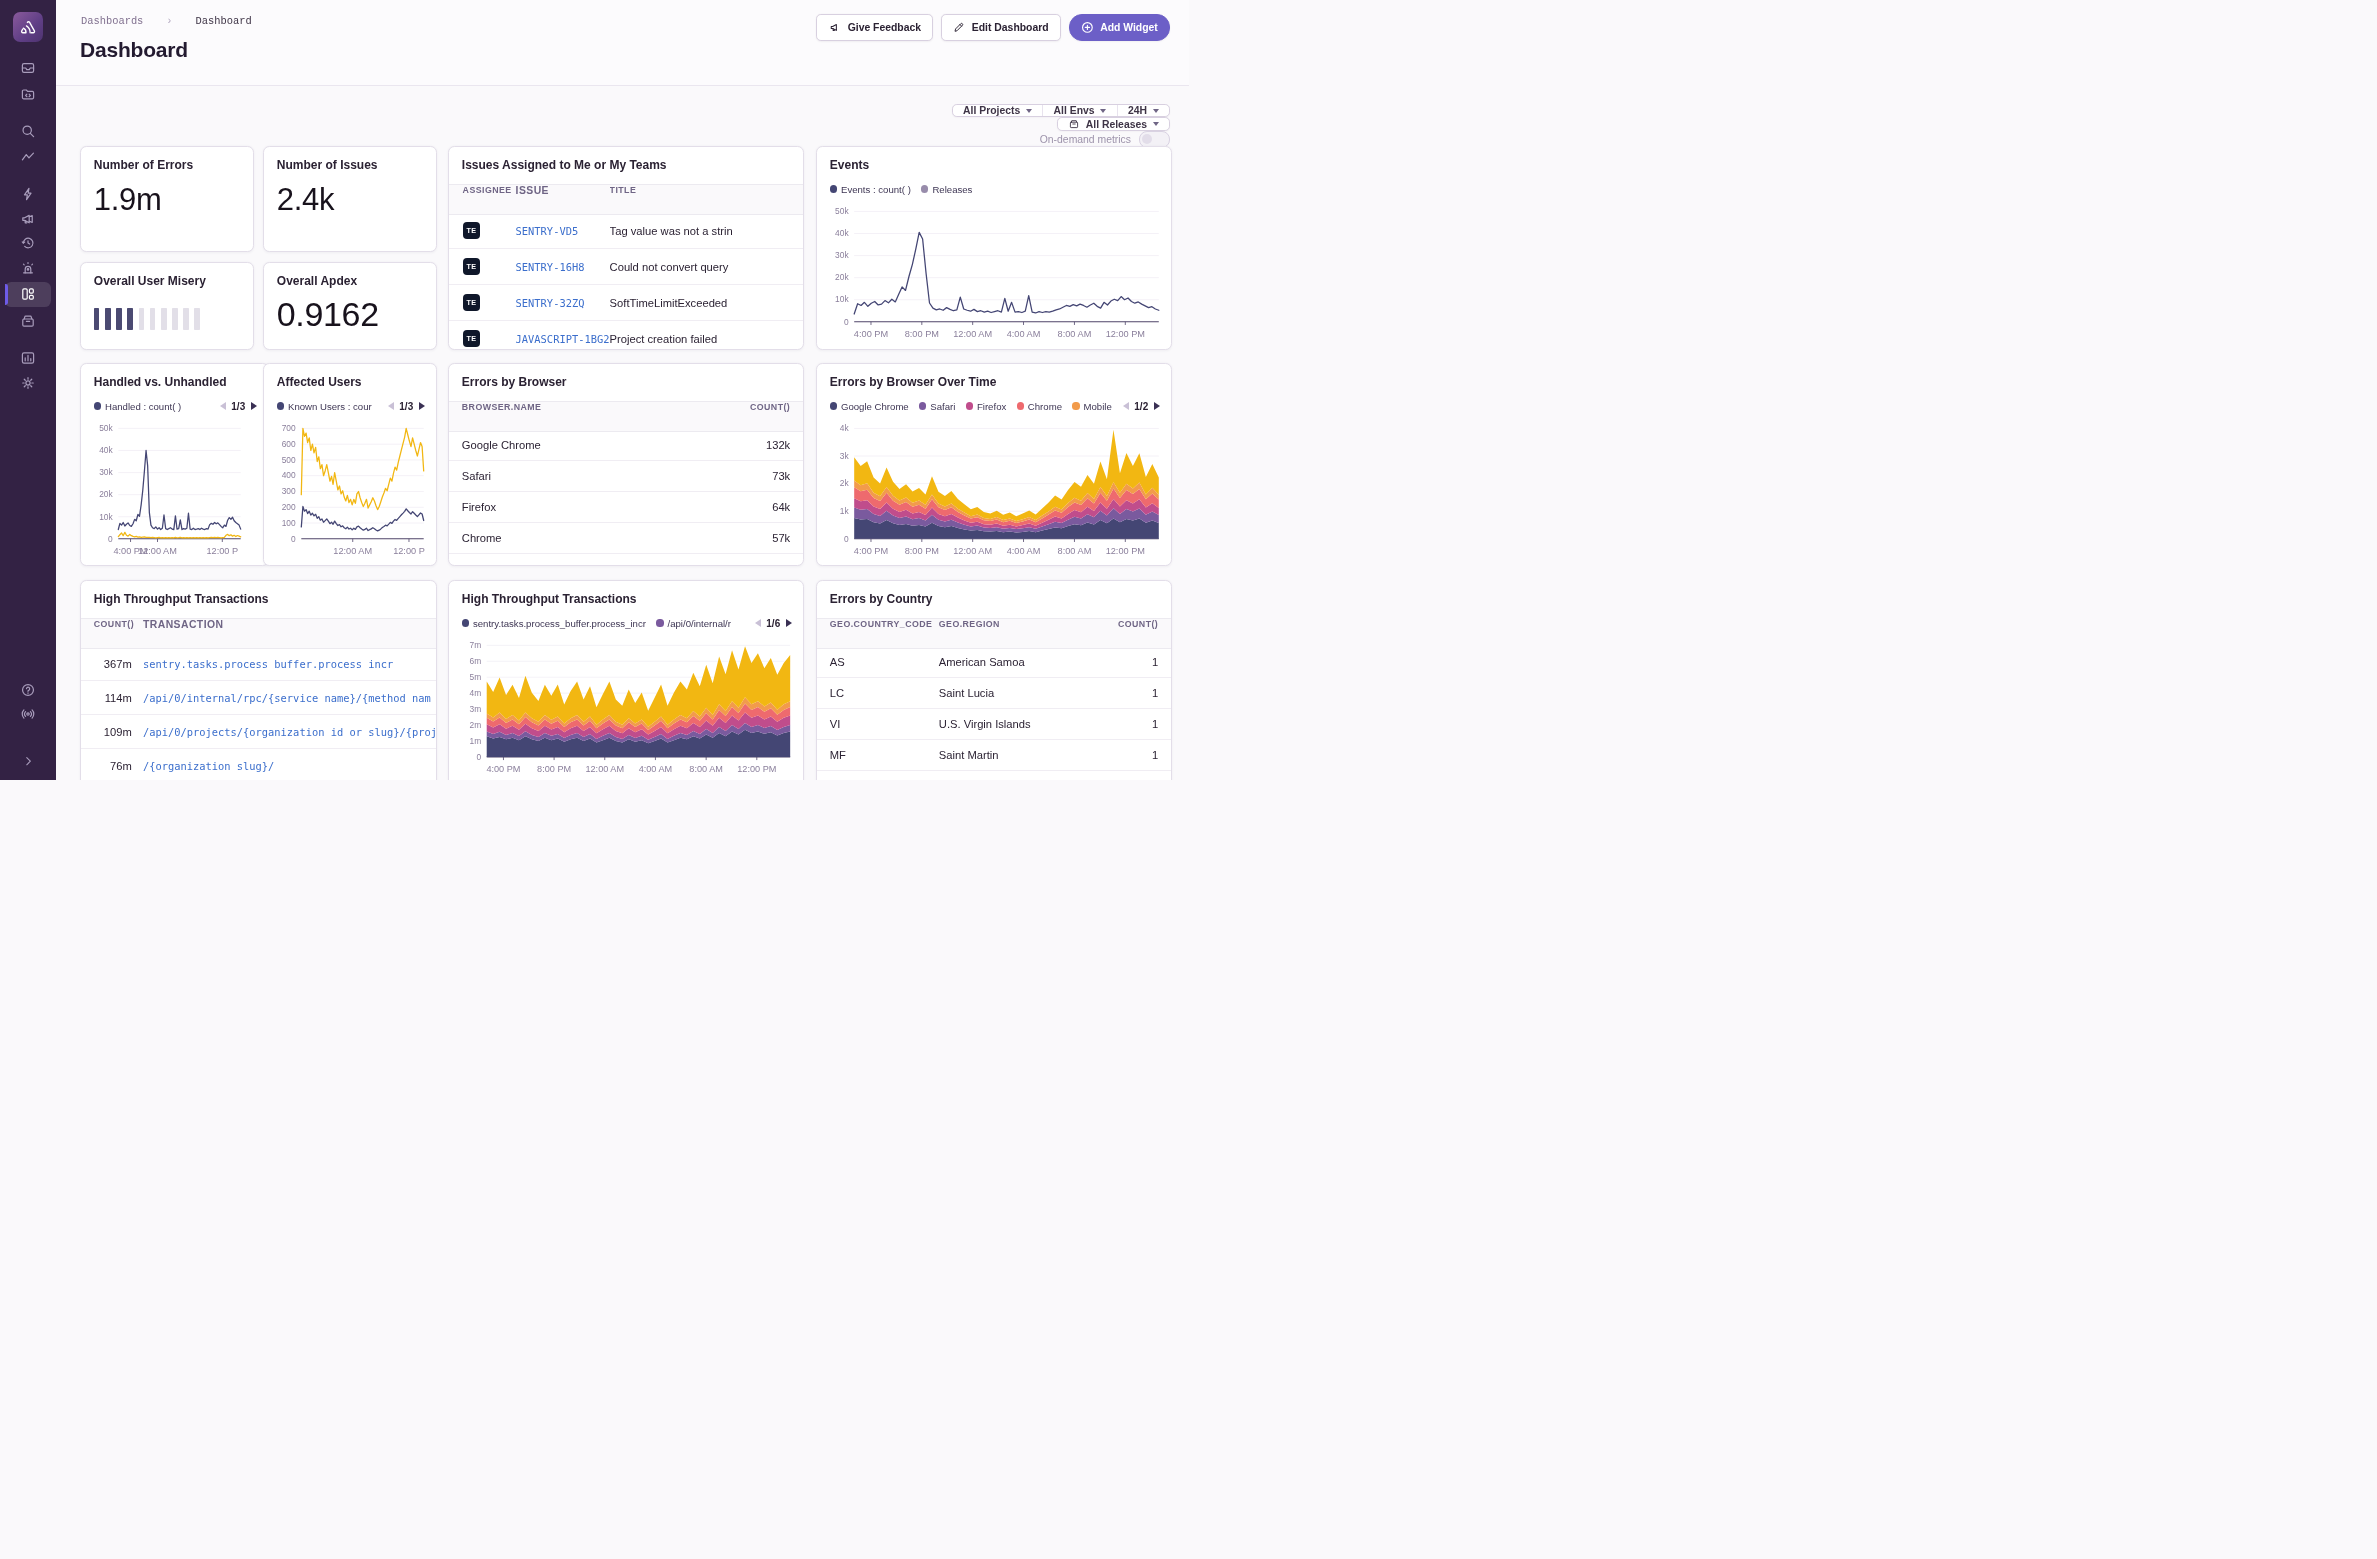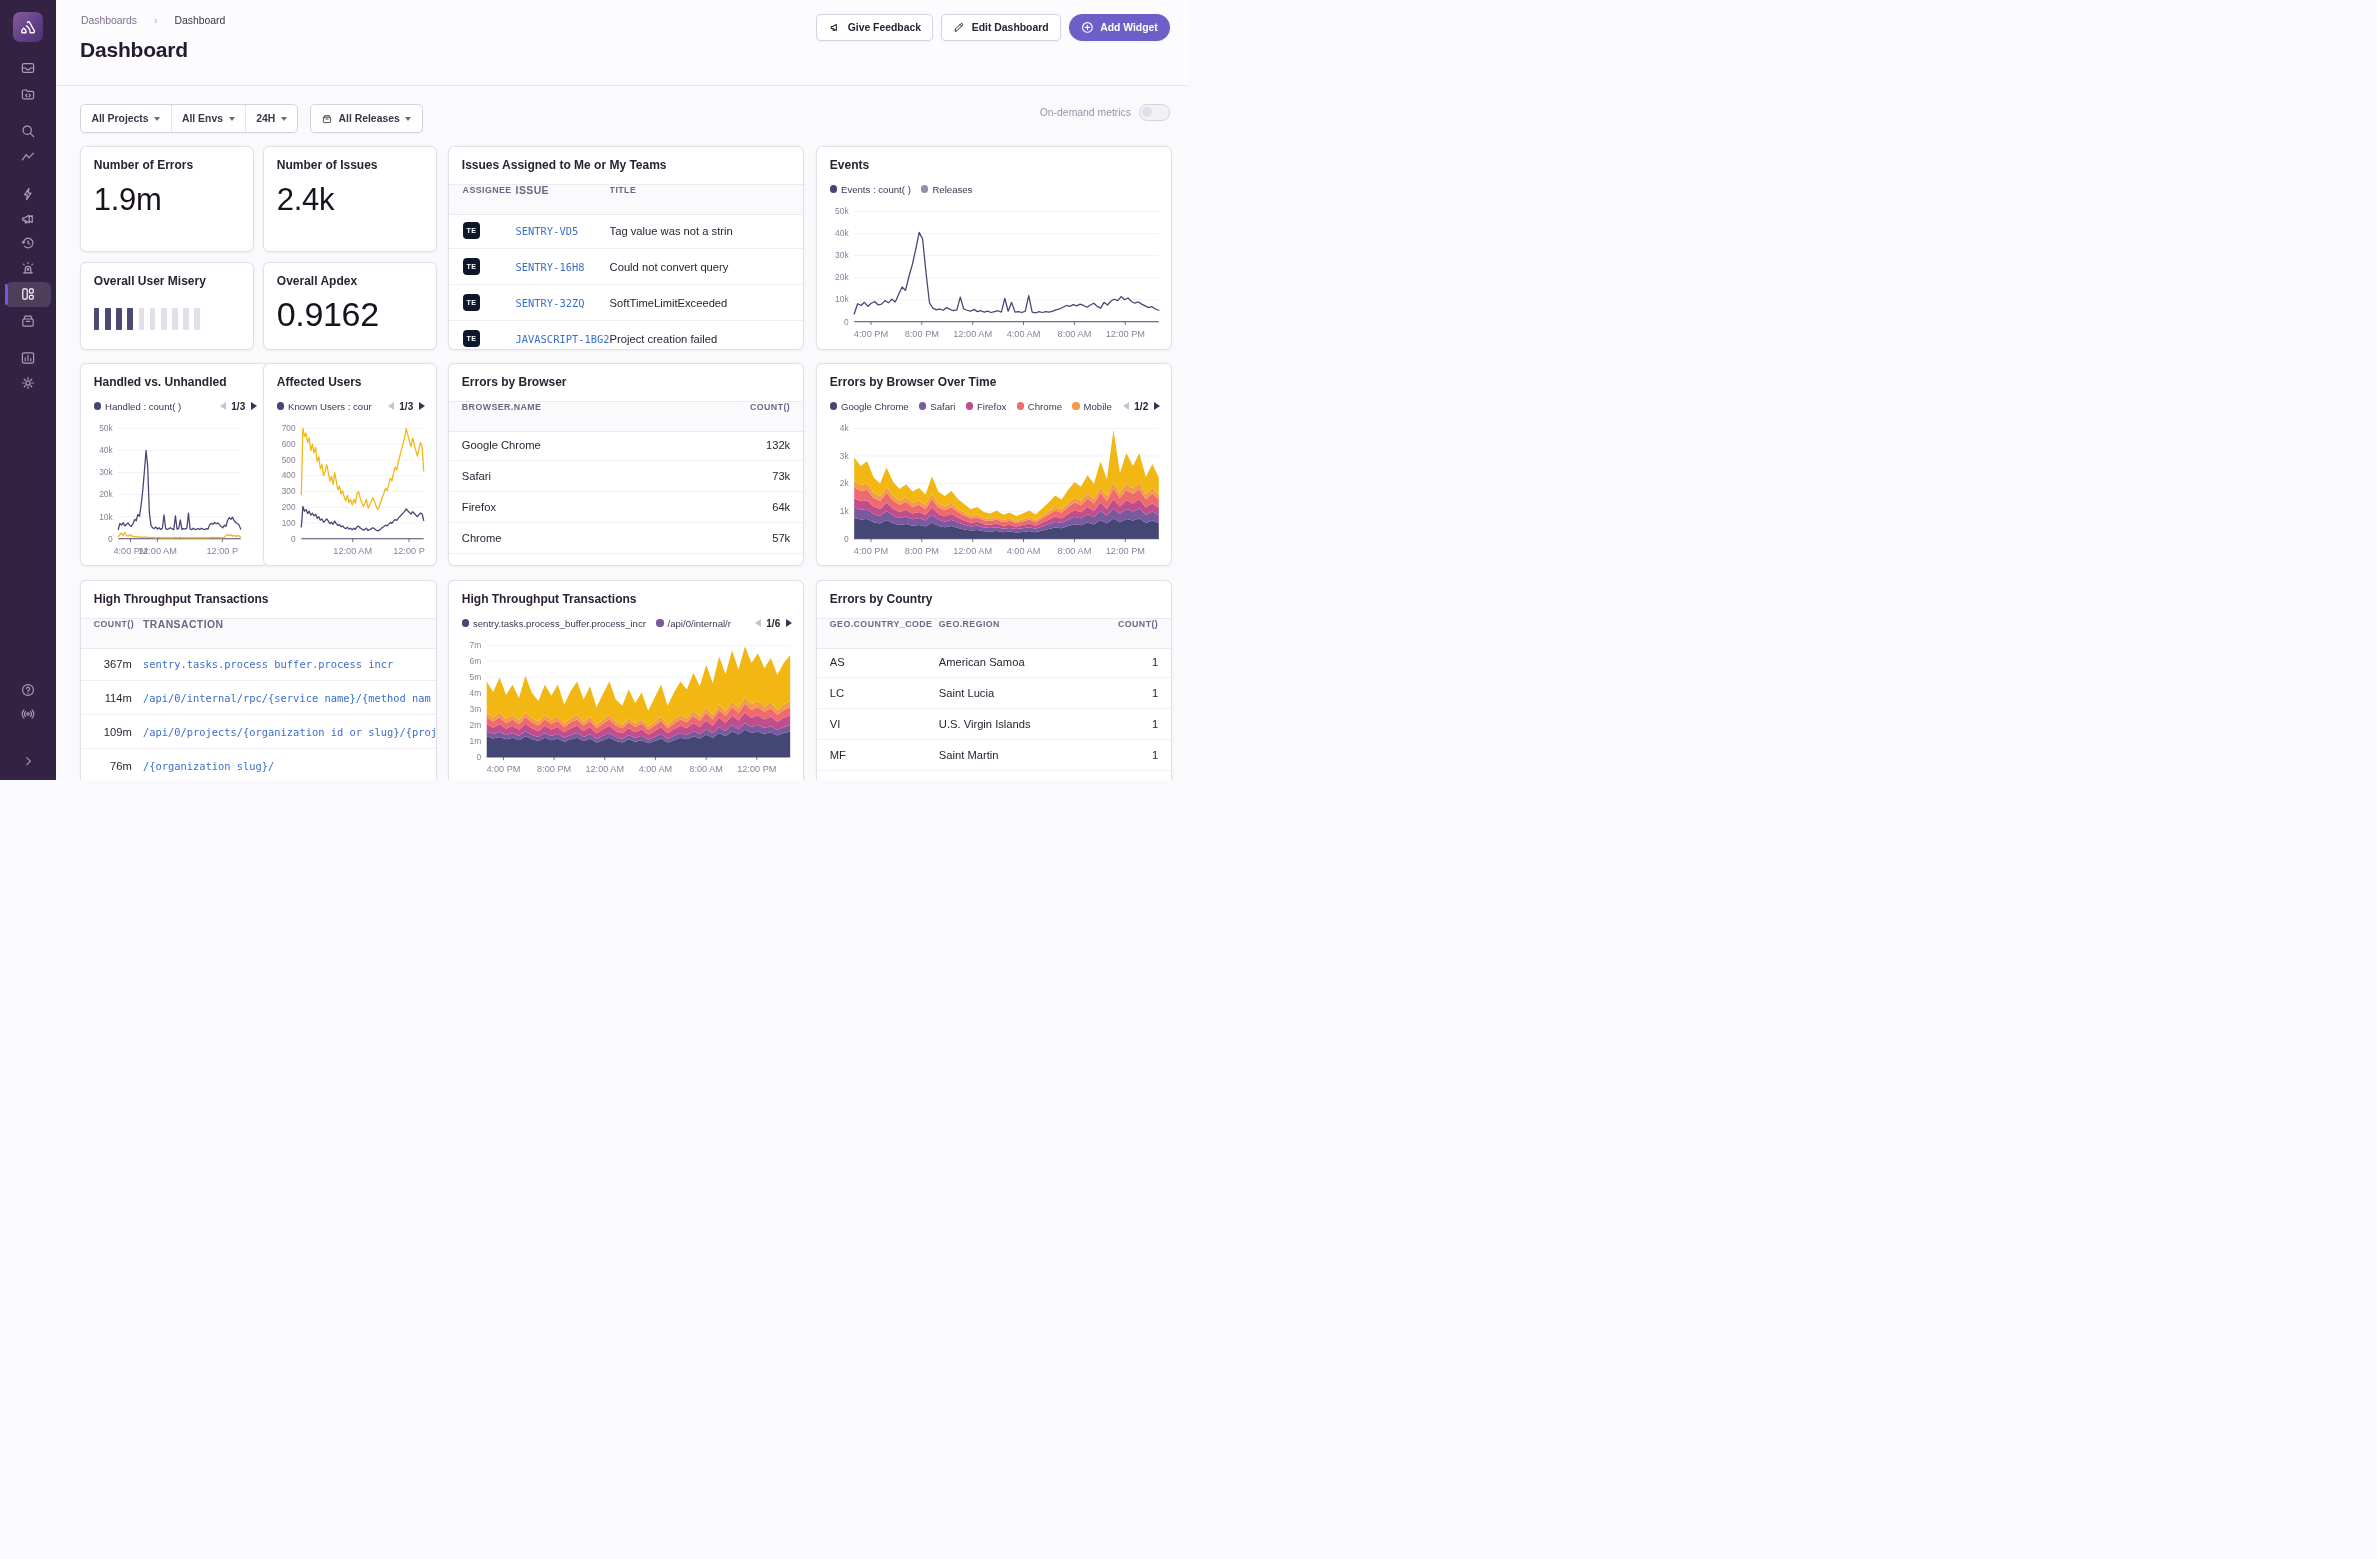--- a/index.html
+++ b/index.html
@@ -12,31 +12,31 @@
   .logo{width:30px;height:30px;margin-top:12px;border-radius:7.2px;background:linear-gradient(135deg,#8a5a9c 0%,#5f3e85 60%,#4e3370 100%);display:flex;align-items:center;justify-content:center;}
   .logo svg{stroke:#fff;fill:none;stroke-width:1.7;stroke-linecap:round;stroke-linejoin:round;}
   .sicon{width:46px;height:22.4px;display:flex;align-items:center;justify-content:center;border-radius:6.4px;position:relative;cursor:pointer;}
   .sicon svg{stroke:#a99dbc;fill:none;stroke-width:1.5;stroke-linecap:round;stroke-linejoin:round;}
   .sicon.active{background:rgba(255,255,255,.13);height:25.6px;}
   .sicon.active svg{stroke:#fff;}
   .accent{position:absolute;left:0;width:3.2px;height:21px;border-radius:0 2.4px 2.4px 0;background:#6e5be8;}
   .side-bottom{position:absolute;bottom:8px;left:0;width:56px;display:flex;flex-direction:column;align-items:center;}
   
   .page-header{position:absolute;left:56px;right:0;top:0;height:85px;background:#fcfbfd;border-bottom:0.8px solid #eae6ef;}
-  .crumbs{position:absolute;left:25px;top:15px;font-size:10.4px;color:#80708f;display:flex;gap:17px;align-items:flex-end;}
+  .crumbs{position:absolute;left:25px;top:15px;font-size:10.4px;color:#80708f;display:flex;gap:23px;align-items:flex-end;font-family:Liberation Mono, monospace;}
   .crumbs .cur{color:#3e3446;}
   .crumbs .sep{color:#b3a8c0;}
   .page-title{position:absolute;left:24px;top:38px;font-size:21px;font-weight:700;color:#231a30;letter-spacing:-.01em;}
   .actions{position:absolute;right:19px;top:13.6px;display:flex;gap:8px;}
   .btn{height:27px;display:flex;align-items:center;gap:6.4px;padding:0 11.2px;border-radius:4.8px;border:0.8px solid #d8d0e0;background:#fff;font-size:10.4px;font-weight:600;color:#2b2233;box-shadow:0 0.8px 1.6px rgba(43,34,51,.06);cursor:pointer;}
   .btn svg{stroke:#2b2233;fill:none;stroke-width:1.6;stroke-linecap:round;stroke-linejoin:round;}
   .btn.primary{background:#6c5fc7;border-color:#6c5fc7;color:#fff;border-radius:13px;}
   .btn.primary svg{stroke:#fff;}
   
-  .filterbar{position:absolute;left:80px;top:104px;right:19px;height:27px;display:flex;align-items:flex-start;}
+  .filterbar{position:absolute;left:80px;top:104px;right:19px;height:27px;display:flex;align-items:flex-end;flex-direction:column;}
   .pill{height:27px;background:#fff;border:0.8px solid #d8d0e0;border-radius:4.8px;display:flex;align-items:center;box-shadow:0 0.8px 1.6px rgba(43,34,51,.04);}
   .pillseg{display:flex;align-items:center;gap:5.6px;padding:0 10.4px;font-size:10.4px;font-weight:700;color:#3e3446;height:100%;cursor:pointer;}
   .pillseg + .pillseg{border-left:0.8px solid #e8e3ee;}
   .pill + .pill{margin-left:11.2px;}
   .caret{width:0;height:0;border-left:3.2px solid transparent;border-right:3.2px solid transparent;border-top:4px solid #6f6585;}
   .pillseg svg{stroke:#3e3446;fill:none;stroke-width:1.5;stroke-linecap:round;stroke-linejoin:round;}
   .ondemand{margin-left:auto;display:flex;align-items:center;gap:8px;font-size:10.4px;color:#9d93ab;}
   .toggle{width:29px;height:15px;border-radius:8px;background:#f3f1f6;border:0.8px solid #d9d2e2;position:relative;cursor:pointer;}
   .toggle .knob{position:absolute;left:1.6px;top:1.6px;width:10.4px;height:10.4px;border-radius:50%;background:#e2dde9;}
   

